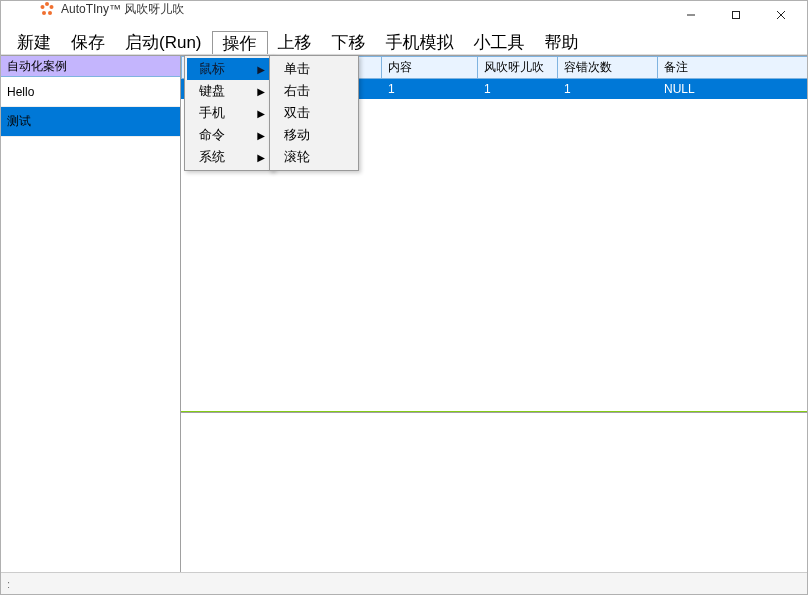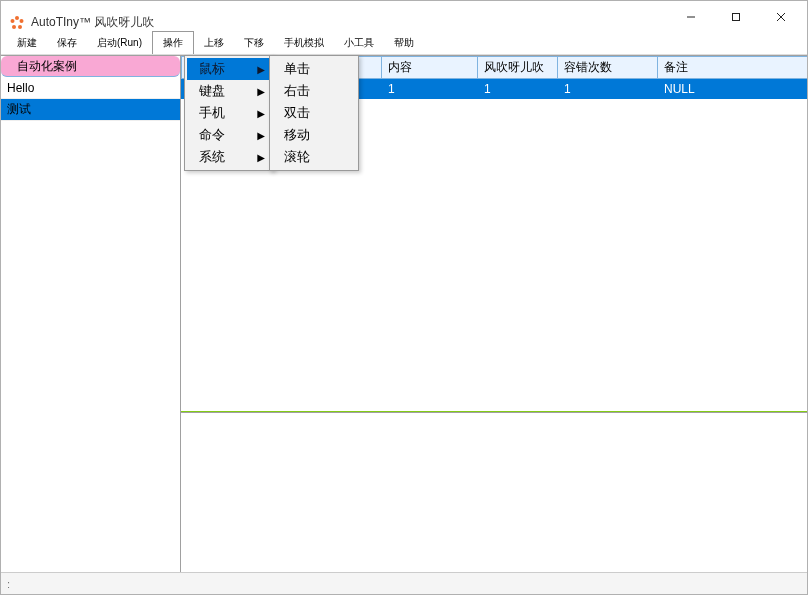--- a/index.html
+++ b/index.html
@@ -1,33 +1,33 @@
 <!DOCTYPE html>
 <html><head>
   <meta charset="utf-8">
   <style>
     * { margin: 0; padding: 0; box-sizing: border-box; font-family: "Microsoft YaHei", "SimSun", Arial, sans-serif; }
     html, body { width: 808px; height: 595px; overflow: hidden; background: #fff; }
     .window { width: 808px; height: 595px; display: flex; flex-direction: column; border: 1px solid #b0b0b0; background: #fff; }
 
-    .titlebar { height: 30px; background: #fff; display: flex; align-items: flex-end; padding: 0 4px 0 8px; font-size: 12px; color: #333; }
+    .titlebar { height: 30px; background: #fff; display: flex; align-items: flex-start; padding: 0 4px 0 8px; font-size: 12px; color: #333; margin-left: 30px; }
     .title-icon { width: 16px; height: 16px; margin-right: 6px; }
     .title-text { flex: 1; font-size: 12px; }
     .winbtns { display: flex; }
     .winbtn { width: 45px; height: 28px; display: flex; align-items: center; justify-content: center; color: #222; }
 
-    .menubar { height: 24px; display: flex; align-items: stretch; padding: 0 6px; font-size: 10px; border-bottom: 1px solid #ddd; }
+    .menubar { height: 24px; display: flex; align-items: stretch; padding: 0 6px; font-size: 17px; border-bottom: 1px solid #ddd; }
     .menuitem { padding: 0 10px; display: flex; align-items: center; cursor: default; }
     .menuitem.open { background: #fff; border: 1px solid #999; border-bottom: none; position: relative; z-index: 20; }
 
     .body { flex: 1; display: flex; border-top: 1px solid #a0a0a0; position: relative; min-height: 0; }
 
     .sidebar { width: 180px; border-right: 1px solid #a0a0a0; display: flex; flex-direction: column; background: #fff; }
-    .side-header { height: 21px; background: #f9a8d4; border-bottom: 1px solid #7fb3e0; font-size: 12px; padding: 0 16px; display: flex; align-items: center; color: #000; border-radius: 6px; }
-    .side-item { height: 22px; font-size: 12px; padding: 0 6px; display: flex; align-items: center; border-bottom: 1px solid #eee; cursor: default; }
+    .side-header { height: 21px; background: #c4b5fd; border-bottom: 1px solid #7fb3e0; font-size: 12px; padding: 0 6px; display: flex; align-items: center; color: #000; }
+    .side-item { height: 30px; font-size: 12px; padding: 0 6px; display: flex; align-items: center; border-bottom: 1px solid #eee; cursor: default; }
     .side-item.selected { background: #0078d7; color: #000000; }
 
     .main { flex: 1; display: flex; flex-direction: column; min-width: 0; }
     .grid-wrap { flex: 1; overflow: hidden; border-bottom: 1px solid #84cc16; }
 
     table.grid { width: 100%; border-collapse: collapse; font-size: 12px; table-layout: fixed; }
     table.grid th { background: #e9f3ff; border: 1px solid #7fb3e0; text-align: left; padding: 2px 6px; height: 20px; font-weight: normal; white-space: nowrap; overflow: hidden; }
     table.grid td { border: 1px solid #ccc; padding: 2px 6px; height: 20px; white-space: nowrap; overflow: hidden; }
     tr.row-selected td { background: #0078d7; color: #fff; border-color: #0078d7; }
 

